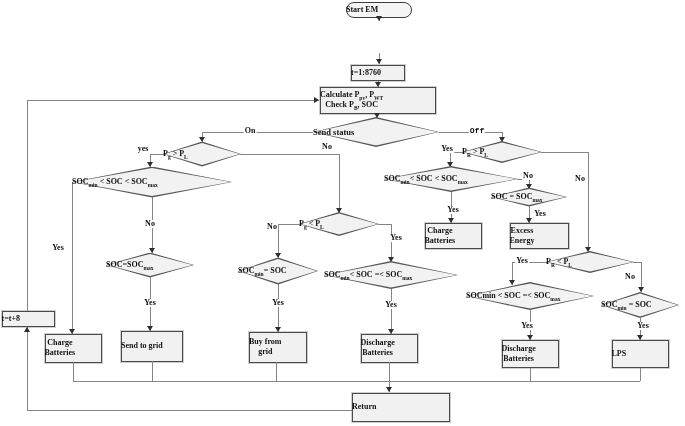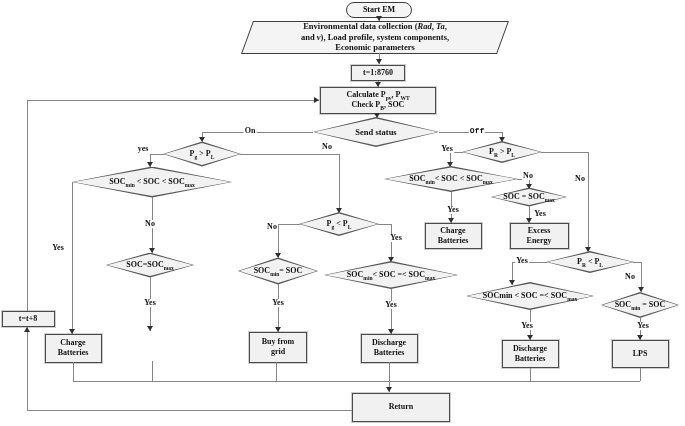--- a/index.html
+++ b/index.html
@@ -3,21 +3,21 @@
 <meta charset="utf-8">
 <style>
   html,body{margin:0;padding:0;background:#ffffff;}
   #canvas{
     position:relative;width:685px;height:426px;background:#ffffff;overflow:hidden;
     font-family:"Liberation Serif","DejaVu Serif",serif;color:#111;
   }
   .node{position:absolute;}
   .node .shape{position:absolute;inset:0;}
   .node .lbl{
-    position:absolute;inset:0;display:flex;align-items:center;justify-content:center;
+    position:absolute;inset:0;display:flex;align-items:center;
     text-align:center;font-weight:bold;font-size:8px;line-height:1.22;white-space:nowrap;
     z-index:3;
   }
   .node .lbl sub{font-size:5.5px;line-height:0;}
   
   .process .shape{background:#f1f1f1;border:1px solid #4a4a4a;box-shadow:0 0 0 1px #cfcfcf;}
   
   .stadium .shape{background:#f5f5f5;border:1.4px solid #3d3d3d;border-radius:9px;}
   
   .decision .d-outer{position:absolute;inset:0;background:#555;
@@ -38,26 +38,20 @@
 </head>
 <body>
 
 <div id="canvas">
     <div class="node stadium" style="left: 346px; top: 2px; width: 66px; height: 16px;">
       <div class="shape"></div>
       <div class="lbl">
         <span>Start EM</span>
       </div>
     </div>
-    <div class="node parallelogram" style="left: 247px; top: 20.5px; width: 256px; height: 33px;">
-      <div class="shape"></div>
-      <div class="lbl">
-        <span>Environmental data collection (<i>Rad</i>, <i>Ta</i>,<br>and <i>v</i>), Load profile, system components,<br>Economic parameters</span>
-      </div>
-    </div>
     <div class="node process" style="left: 351px; top: 65px; width: 54px; height: 16px;">
       <div class="shape"></div>
       <div class="lbl">
         <span>t=1:8760</span>
       </div>
     </div>
     <div class="node process" style="left: 320px; top: 86.5px; width: 116px; height: 27px;">
       <div class="shape"></div>
       <div class="lbl">
         <span>Calculate P<sub>pv</sub>, P<sub>WT</sub><br>Check P<sub>B</sub>, SOC</span>
@@ -88,20 +82,26 @@
       <div class="d-outer"></div>
       <div class="d-inner"></div>
       <div class="lbl">
         <span>SOC=SOC<sub>max</sub></span>
       </div>
     </div>
     <div class="node process" style="left: 44.5px; top: 333.5px; width: 57px; height: 29px;">
       <div class="shape"></div>
       <div class="lbl">
         <span>Charge<br>Batteries</span>
+      </div>
+    </div>
+    <div class="node process" style="left: 121px; top: 330.5px; width: 62px; height: 31px;">
+      <div class="shape"></div>
+      <div class="lbl">
+        <span>Send to grid</span>
       </div>
     </div>
     <div class="node process" style="left: 1.5px; top: 311px; width: 53px; height: 16px;">
       <div class="shape"></div>
       <div class="lbl">
         <span>t=t+8</span>
       </div>
     </div>
     <div class="node decision" style="left: 299px; top: 212px; width: 80px; height: 24px;">
       <div class="d-outer"></div>

